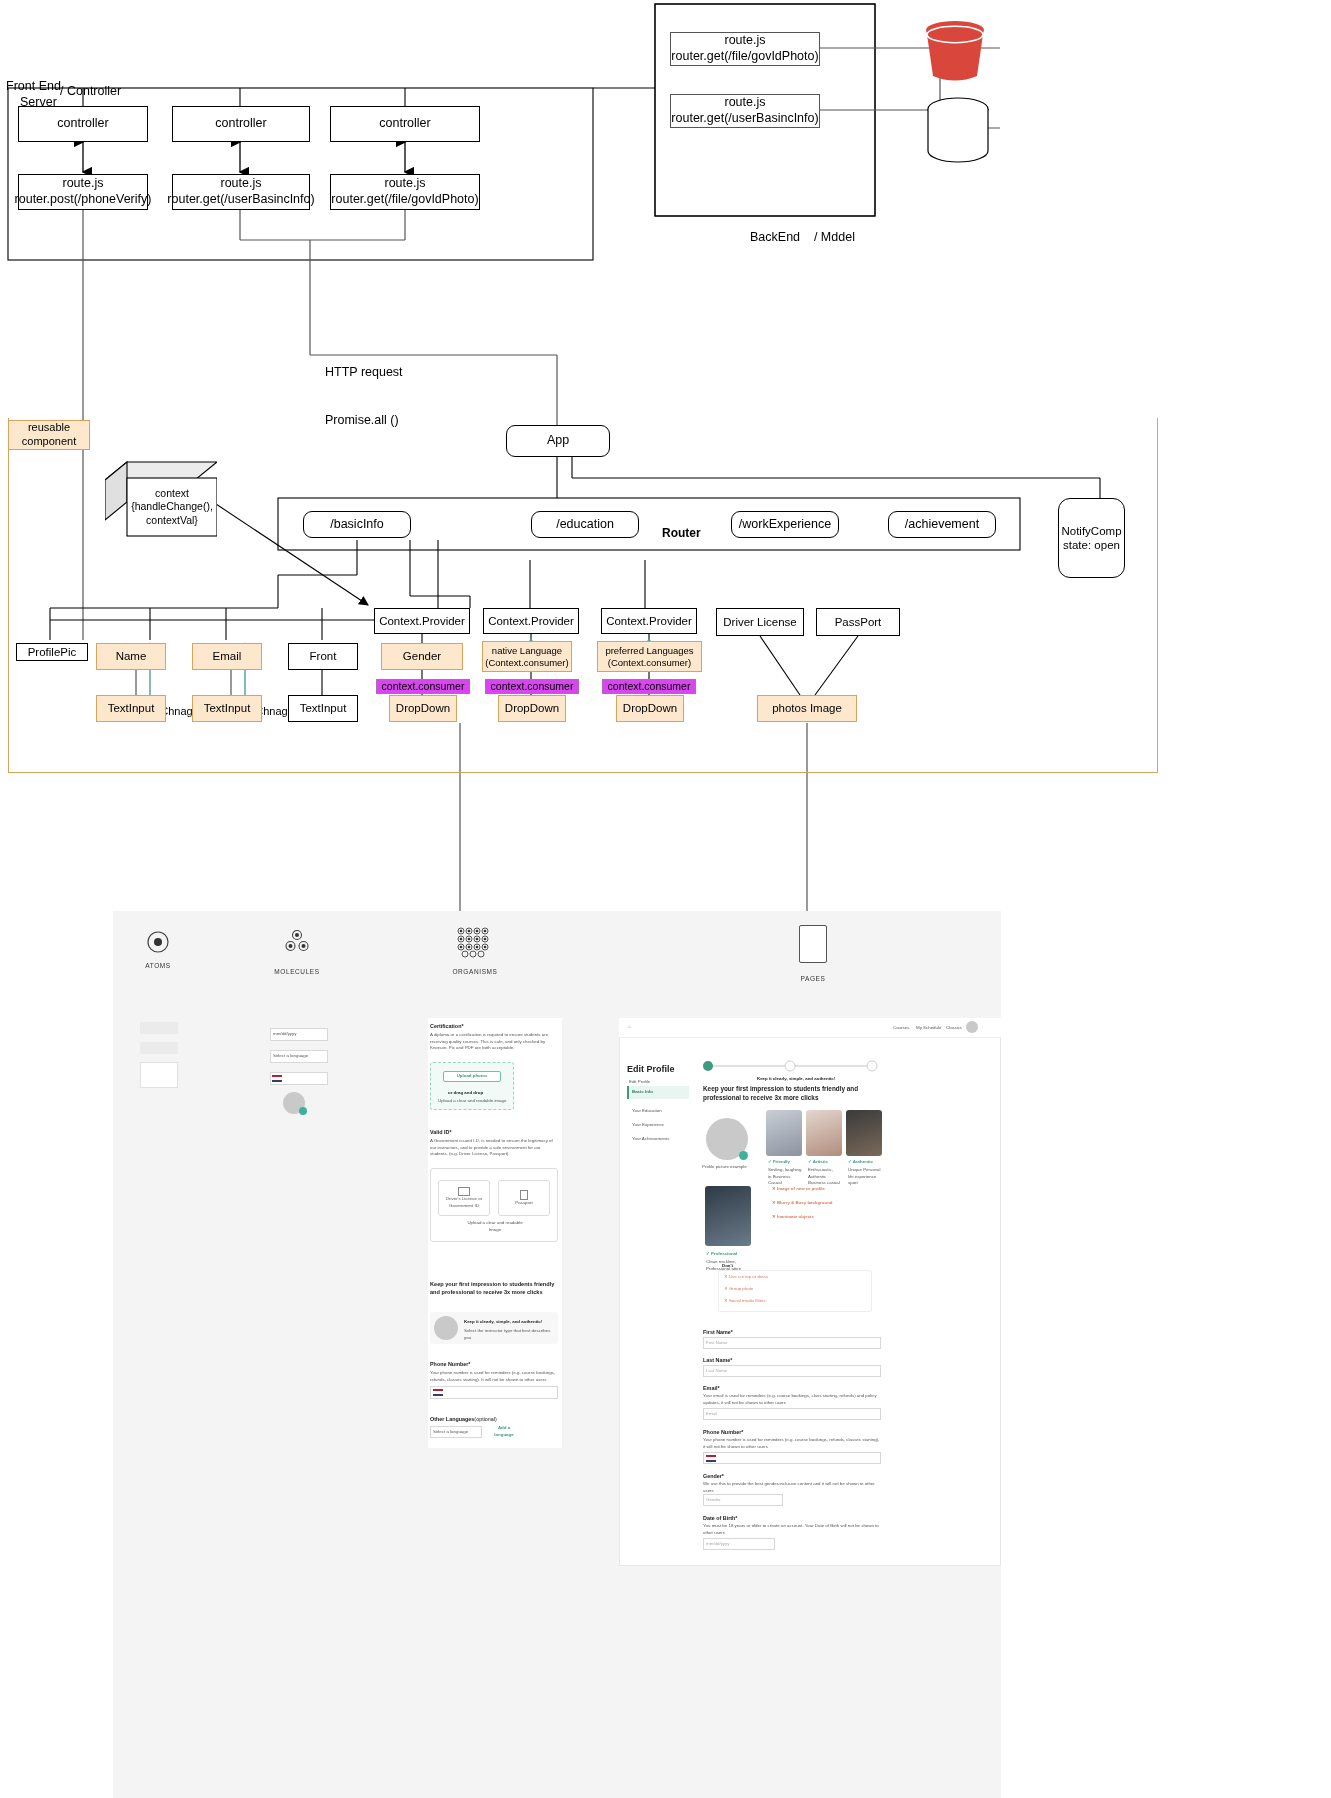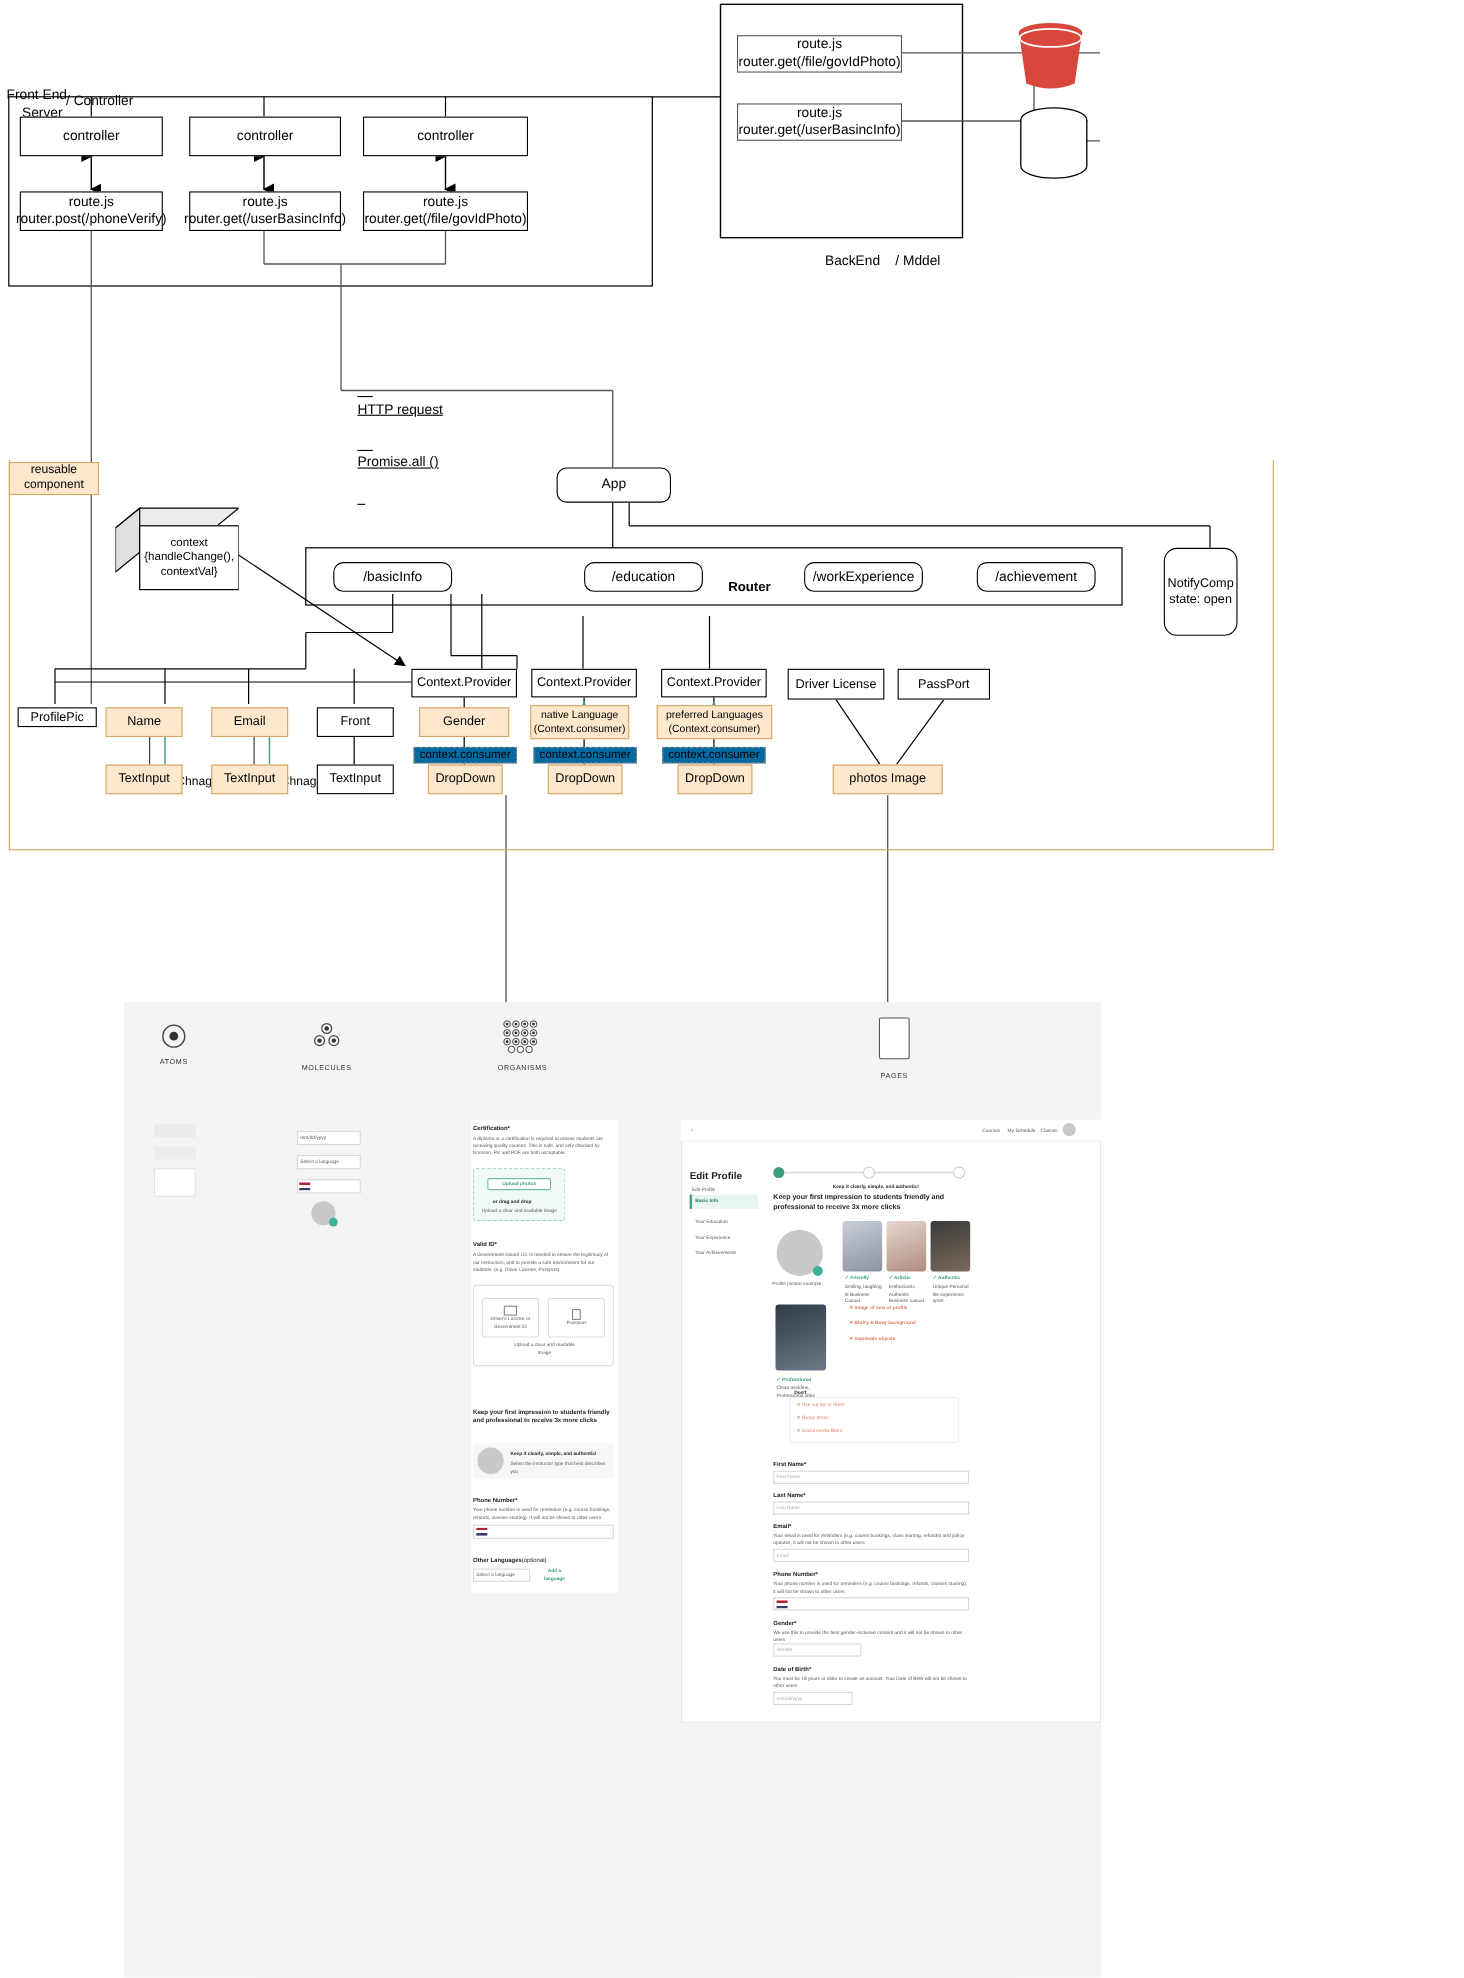--- a/index.html
+++ b/index.html
@@ -9,21 +9,21 @@
 
   .canvas { position:absolute; inset:0; }
   svg.wires { position:absolute; left:0; top:0; width:1331px; height:1798px; pointer-events:none; }
 
   .box { position:absolute; background:#fff; border:1px solid #000;
          display:flex; align-items:center; justify-content:center;
          text-align:center; font-size:12.5px; line-height:1.25; }
   .box.thick { border:1.6px solid #555; }
   .box.round { border-radius:9px; }
   .box.orange { background:#fde8cd; border:1px solid #d6a45c; }
-  .box.dash { border:1px dashed #888; background:#0369a1; font-size:10.5px; }
+  .box.dash { border:1px dashed #888; background:#d946ef; font-size:10.5px; }
 
   .label { position:absolute; font-size:12.5px; line-height:1.3; white-space:pre;margin-top:26px; }
   .label.small { font-size:11px; }
   .label.bold { font-weight:bold; }
 
   .region { position:absolute; border:1px solid #000; background:transparent; }
   .region.app { border:1.5px solid #d6a45c; }
   .banner { position:absolute; background:#fde8cd; border:1.5px solid #d6a45c;
             display:flex; align-items:center; justify-content:center;
             font-size:12.5px; }
@@ -214,21 +214,21 @@
   <svg class="bucket" style="left:915px; top:14px; width:80px; height:72px;" viewBox="0 0 80 72">
     <ellipse cx="40" cy="16" rx="29" ry="9" fill="#d9463c"></ellipse>
     <path d="M11.5,17 L18,62 Q40,71 62,62 L68.5,17 Q40,27 11.5,17 Z" fill="#d9463c"></path>
     <ellipse cx="40" cy="20.5" rx="28" ry="8.2" fill="none" stroke="#fff" stroke-width="1.6"></ellipse>
   </svg>
   <svg class="cyl" style="left:922px; top:96px; width:72px; height:68px;" viewBox="0 0 72 68">
     <ellipse cx="36" cy="13" rx="30" ry="11" fill="#fff" stroke="#000" stroke-width="1.2"></ellipse>
     <path d="M6,13 L6,55 A30,11 0 0 0 66,55 L66,13" fill="#fff" stroke="#000" stroke-width="1.2"></path>
   </svg>
 
-  <div class="label" style="left:325px; top:305px;text-decoration:underline;">
+  <div class="label" style="left:325px; top:305px;">
     <div>HTTP request</div>
     <div>Promise.all ()</div>
   </div>
 
   <div class="region app" style="left:8px; top:418px; width:1150px; height:355px; border-top:none;"></div>
 
   <div class="box orange" style="left:8px; top:420px; width:82px; height:30px; flex-direction:column; font-size:11px;">
     <span>reusable</span>
     <span>component</span>
   </div>

